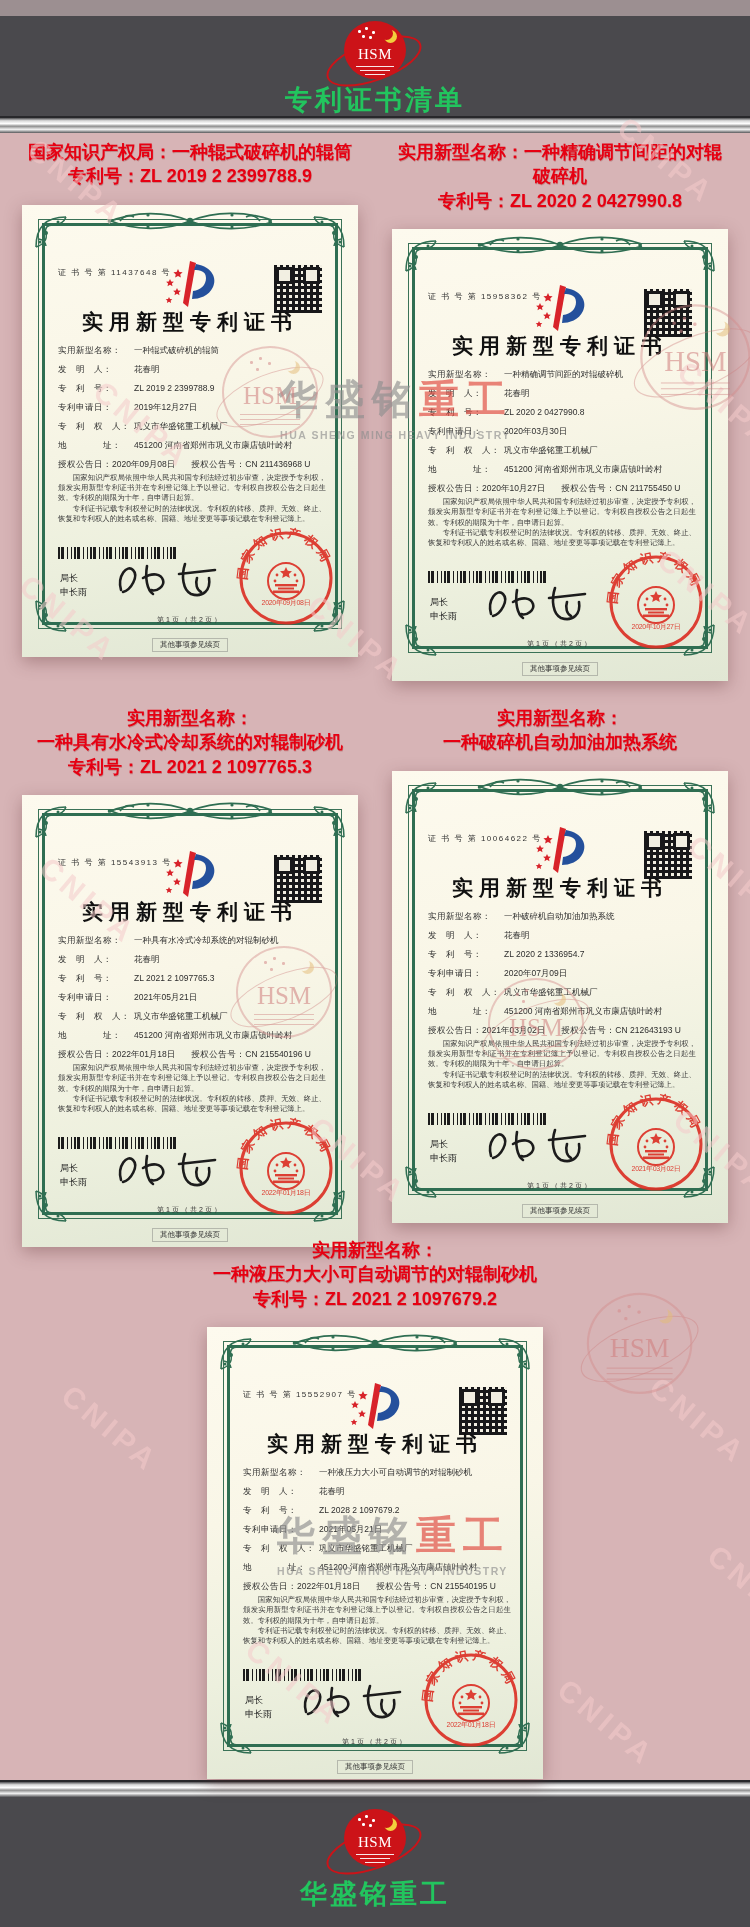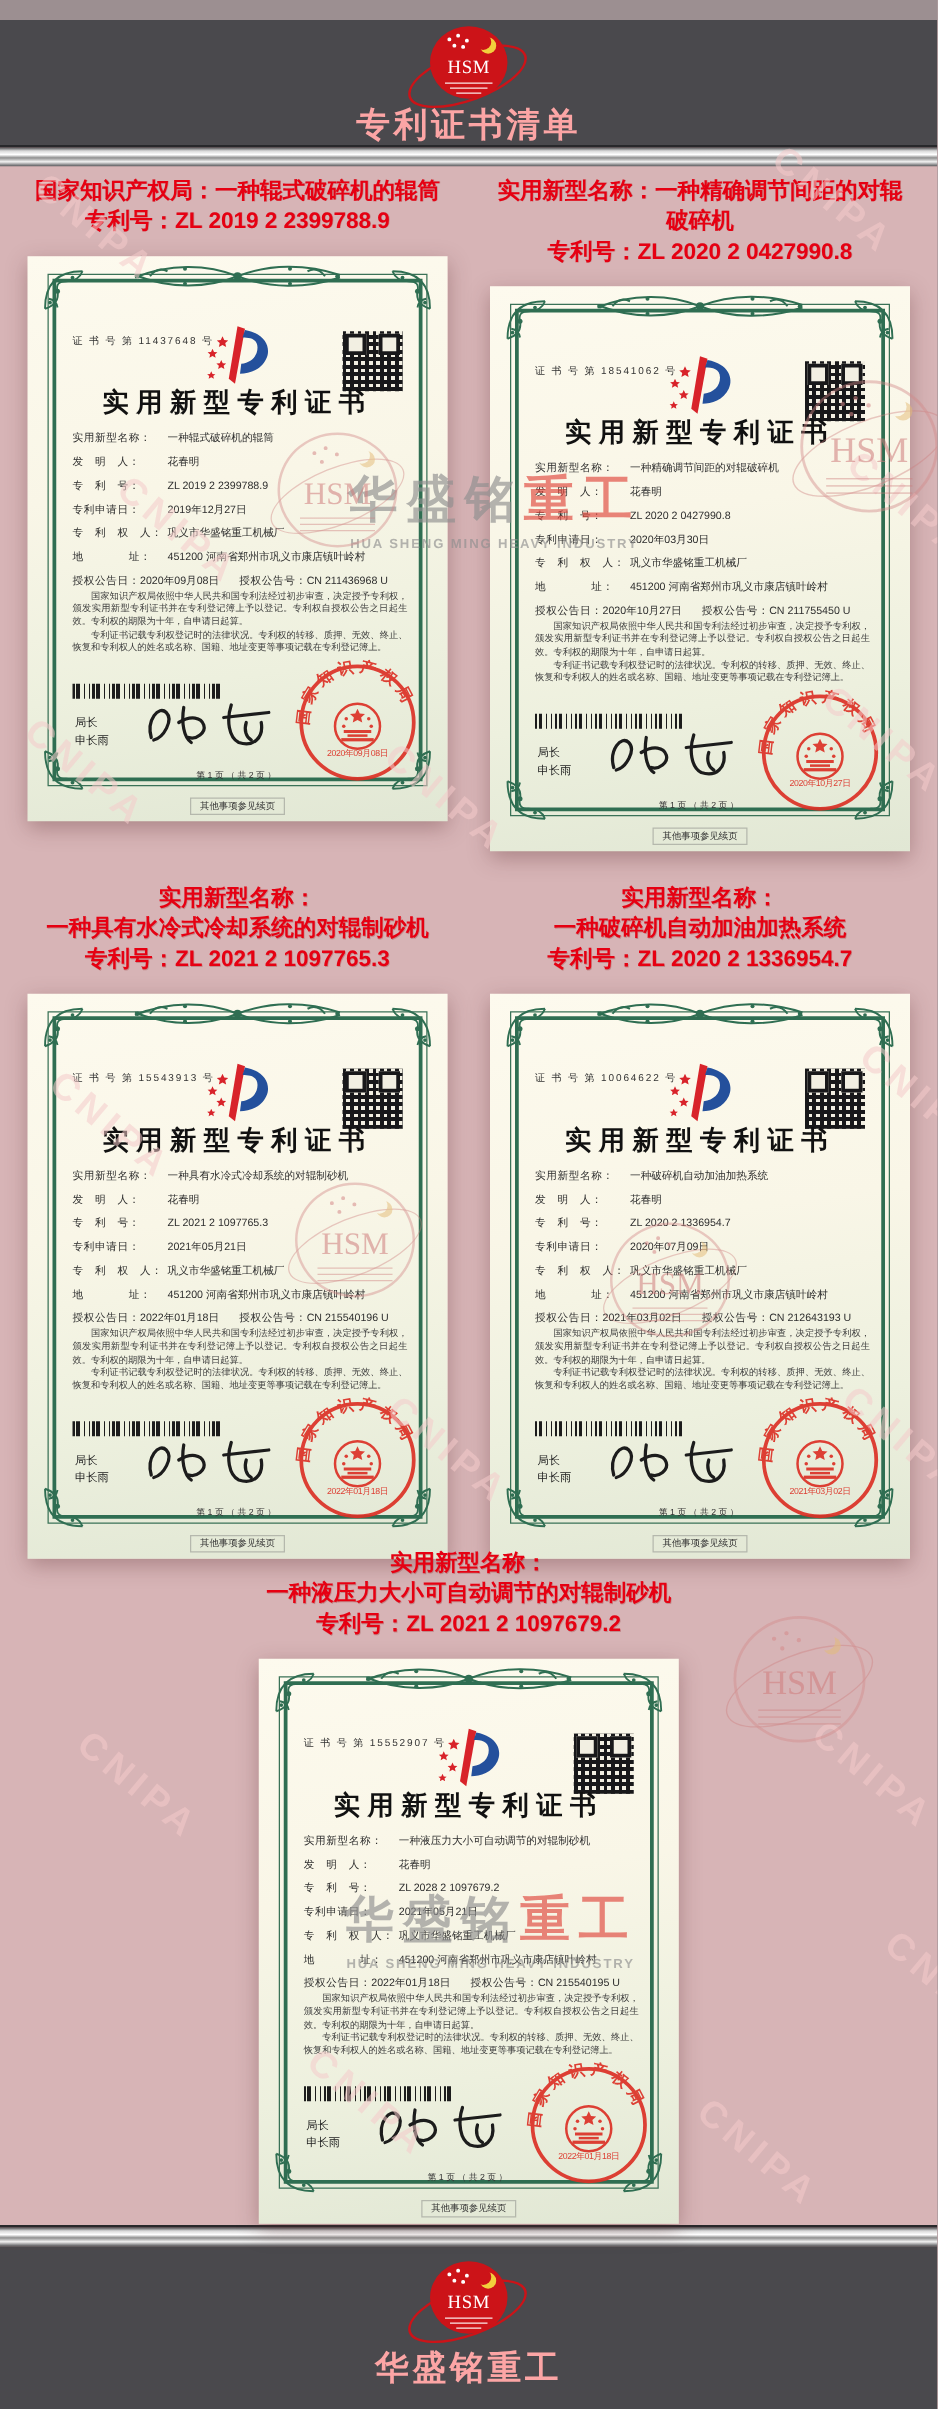--- a/index.html
+++ b/index.html
@@ -4,21 +4,21 @@
 <style>
   html,body{margin:0;padding:0;background:#9c8f91;}
   *{box-sizing:border-box;}
   .page{position:relative;width:750px;height:1927px;margin:16px auto;background:#d7b4b6;
         overflow:hidden;font-family:"Liberation Sans",sans-serif;}
   
   .bar{position:absolute;left:0;width:750px;background:#4a494d;display:flex;
        flex-direction:column;align-items:center;}
   .header{top:0;height:100px;padding-top:3px;}
   .footer{top:1781px;height:146px;padding-top:10px;}
-  .bar-title{color:#fca5a5;font-weight:bold;font-size:27px;letter-spacing:3px;margin-top:3px;}
+  .bar-title{color:#22c55e;font-weight:bold;font-size:27px;letter-spacing:3px;margin-top:3px;}
   .metal{position:absolute;left:0;width:750px;height:17px;border-top:2px solid #28282b;
          background:linear-gradient(180deg,#4f4f52 0%,#d8d8d8 18%,#ffffff 38%,#8f8f8f 55%,#f1f1f1 76%,#58585b 100%);}
   .metal.m1{top:100px;} .metal.m2{top:1764px;}
   
   .hsm-logo{position:relative;width:84px;height:66px;}
   .hsm-oval{position:relative;width:62px;height:58px;margin:2px auto 0;background:#cc1318;
             border-radius:50%;overflow:hidden;}
   .hsm-oval::before{content:"";position:absolute;top:9px;left:14px;width:2.5px;height:2.5px;border-radius:50%;
             background:#fff;box-shadow:7px -3px 0 #fff,14px 1px 0 #fff,4px 5px 0 #fff,11px 6px 0 #fff;}
   .hsm-moon{position:absolute;top:6px;right:13px;width:13px;height:13px;border-radius:50%;
@@ -358,21 +358,21 @@
               <path d="M2,32 Q14,28 12,18 Q10,10 19,10 Q29,10 32,2"></path>
               <path d="M5,24 q6,1 7,7"></path>
         </g>
         <g fill="#2f6e52">
               <circle cx="12" cy="18" r="2"></circle>
               <circle cx="24" cy="7" r="1.5"></circle>
               <circle cx="6" cy="27" r="1.5"></circle>
             </g>
       </svg>
 
-      <div class="cert-no">证 书 号 第 18541062 号</div>
+      <div class="cert-no">证 书 号 第 15958362 号</div>
 
       <svg class="plogo" width="58" height="50" viewBox="0 0 58 50">
         <g fill="#d8232a">
           <path d="M17,10 l1.4,3 3.2,.3 -2.4,2.1 .7,3.1 -2.9,-1.6 -2.9,1.6 .7,-3.1 -2.4,-2.1 3.2,-.3 Z"></path>
           <path d="M9,20 l1.2,2.5 2.7,.3 -2,1.8 .6,2.6 -2.5,-1.4 -2.5,1.4 .6,-2.6 -2,-1.8 2.7,-.3 Z"></path>
           <path d="M16,29 l1.2,2.5 2.7,.3 -2,1.8 .6,2.6 -2.5,-1.4 -2.5,1.4 .6,-2.6 -2,-1.8 2.7,-.3 Z"></path>
           <path d="M8,38 l1,2.1 2.3,.2 -1.7,1.5 .5,2.2 -2.1,-1.2 -2.1,1.2 .5,-2.2 -1.7,-1.5 2.3,-.2 Z"></path>
           <polygon points="29,2 35,4 27,48 22,44"></polygon>
         </g>
         <path d="M35,5 C52,8 56,20 52,28 C48,37 38,40 31,40 L32,32 C40,31 45,26 45,19 C45,12 39,11 33,11 Z" fill="#24509c"></path>
@@ -637,21 +637,20 @@
       <div class="pagenum">第1页（共2页）</div>
       <div class="contnote">其他事项参见续页</div>
     </div>
   </div>
 </div>
   <div class="slot s4">
   <div class="cert-block">
     <div class="headline">
           <div>实用新型名称：</div>
           <div>一种破碎机自动加油加热系统</div>
-          <div>专利号：ZL 2020 2 1336954.7</div>
         </div>
     <div class="paper">
       <svg class="orn orn-top" width="180" height="26" viewBox="0 0 180 26">
         <g fill="none" stroke="#2f6e52" stroke-width="1.6">
           <path d="M8,14 C35,3 65,3 90,13 C115,23 145,23 172,14"></path>
           <path d="M8,12 C35,23 65,23 90,13 C115,3 145,3 172,12"></path>
           <path d="M20,13 q6,-8 14,-4 M146,9 q8,-4 14,4"></path>
         </g>
         <g fill="#2f6e52">
           <circle cx="90" cy="13" r="3.2"></circle>

